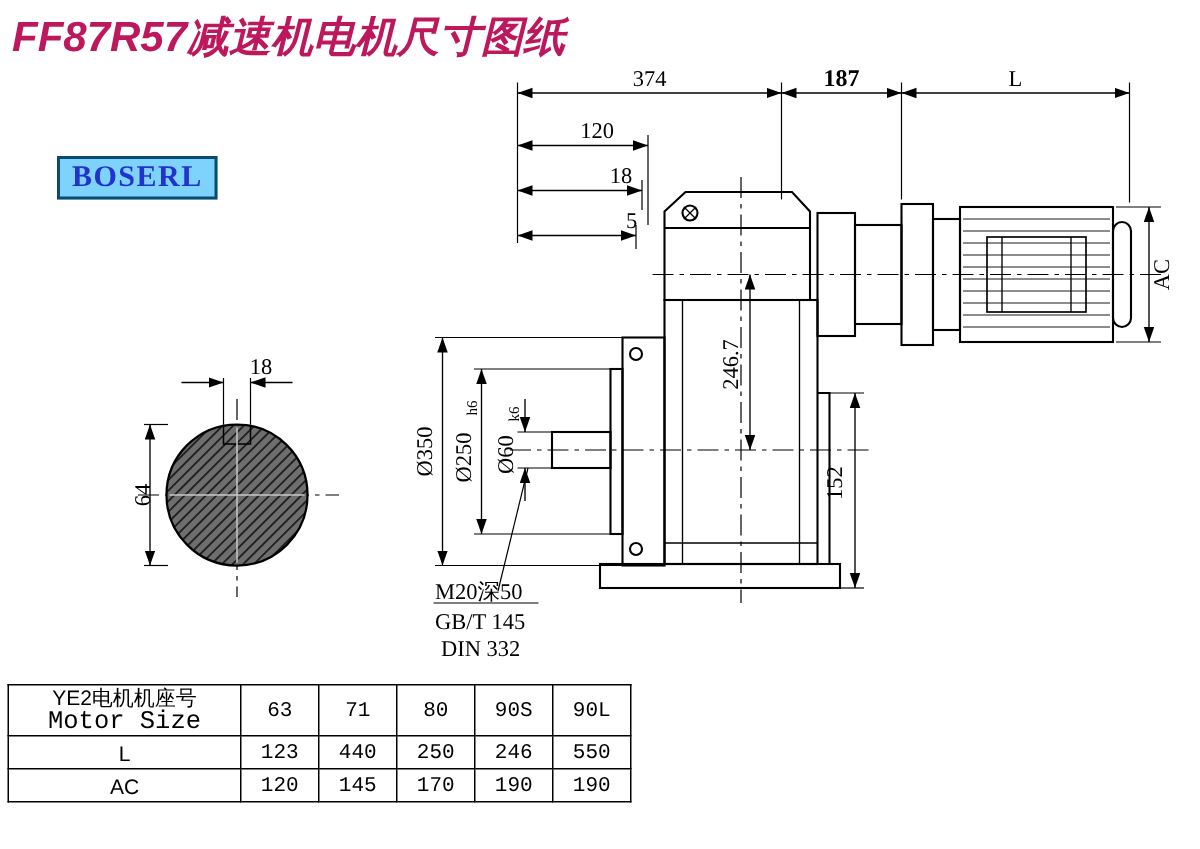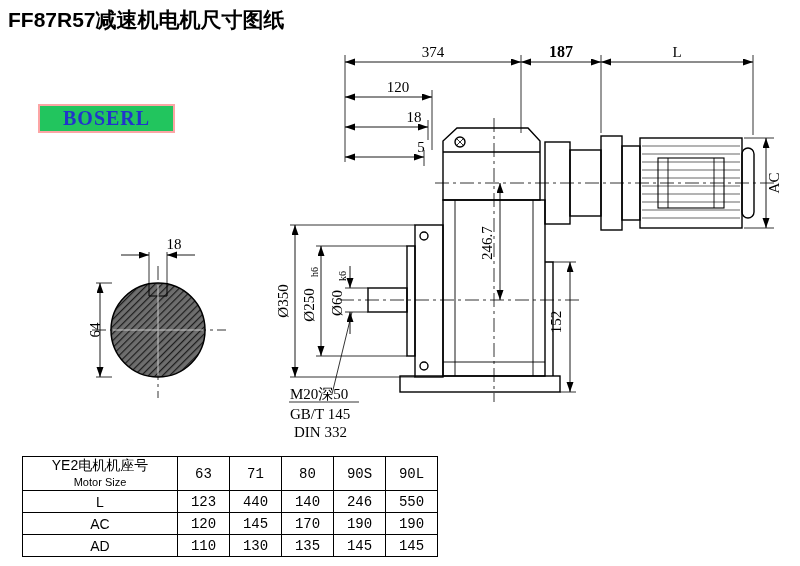--- a/index.html
+++ b/index.html
@@ -1,33 +1,33 @@
 <!DOCTYPE html>
 <html><head>
 <meta charset="utf-8">
 <style>
   html,body{margin:0;padding:0;}
   body{width:800px;height:566px;position:relative;background:#fff;overflow:hidden;
        font-family:"Liberation Sans",sans-serif;}
-  .title{position:absolute;left:8px;top:6px;font-size:21px;font-weight:bold;color:#000000;}
-  .logo{position:absolute;left:38px;top:104px;border:2px solid #fca5a5;background:#22c55e;
-        padding:1px 23px;font-family:"Liberation Serif",serif;font-weight:bold;
+  .title{position:absolute;left:8px;top:6px;font-size:28px;font-weight:bold;color:#be185d;font-style:italic;}
+  .logo{position:absolute;left:38px;top:104px;border:2px solid #0c4a6e;background:#7dd3fc;
+        padding:1px 8px;font-family:"Liberation Serif",serif;font-weight:bold;
         font-size:20px;color:#2233cc;letter-spacing:1px;}
   svg.draw{position:absolute;left:0;top:0;}
   .dim{font-family:"Liberation Serif",serif;font-size:15px;fill:#000;}
   .dimS{font-family:"Liberation Serif",serif;font-size:10px;fill:#000;}
   .dimB{font-weight:bold;font-size:16px;}
   .note{font-family:"Liberation Serif",serif;font-size:15px;fill:#000;}
-  table.mtab{position:absolute;left:22px;top:456px;border-collapse:collapse;background:#fff;}
+  table.mtab{position:absolute;left:5px;top:456px;border-collapse:collapse;background:#fff;}
   table.mtab td{border:1px solid #000;text-align:center;font-size:14px;color:#000;
         height:21px;padding:0 2px;}
   table.mtab td.hdrcell{width:150px;}
   table.mtab td.val{width:47px;font-family:Liberation Mono, monospace;}
   .hdr-cn{font-size:14px;line-height:17px;}
-  .hdr-en{font-family:Liberation Sans, sans-serif;font-size:11px;line-height:16px;}
+  .hdr-en{font-family:Liberation Mono, monospace;font-size:17px;line-height:16px;}
 </style>
 </head>
 <body>
 
 <div class="title">FF87R57减速机电机尺寸图纸</div>
 <div class="logo">BOSERL</div>
 
 <svg class="draw" width="800" height="566" viewBox="0 0 800 566">
   <defs>
     <marker id="arr" markerWidth="11" markerHeight="8" refX="10" refY="3.5" orient="auto-start-reverse" markerUnits="userSpaceOnUse">
@@ -175,34 +175,26 @@
     <td class="val">63</td>
     <td class="val">71</td>
     <td class="val">80</td>
     <td class="val">90S</td>
     <td class="val">90L</td>
   </tr>
   <tr>
     <td>L</td>
     <td class="val">123</td>
     <td class="val">440</td>
-    <td class="val">140</td>
+    <td class="val">250</td>
     <td class="val">246</td>
     <td class="val">550</td>
   </tr>
   <tr>
     <td>AC</td>
     <td class="val">120</td>
     <td class="val">145</td>
     <td class="val">170</td>
     <td class="val">190</td>
     <td class="val">190</td>
   </tr>
-  <tr>
-    <td>AD</td>
-    <td class="val">110</td>
-    <td class="val">130</td>
-    <td class="val">135</td>
-    <td class="val">145</td>
-    <td class="val">145</td>
-  </tr>
 </tbody>
   </table>
 
 </body></html>

